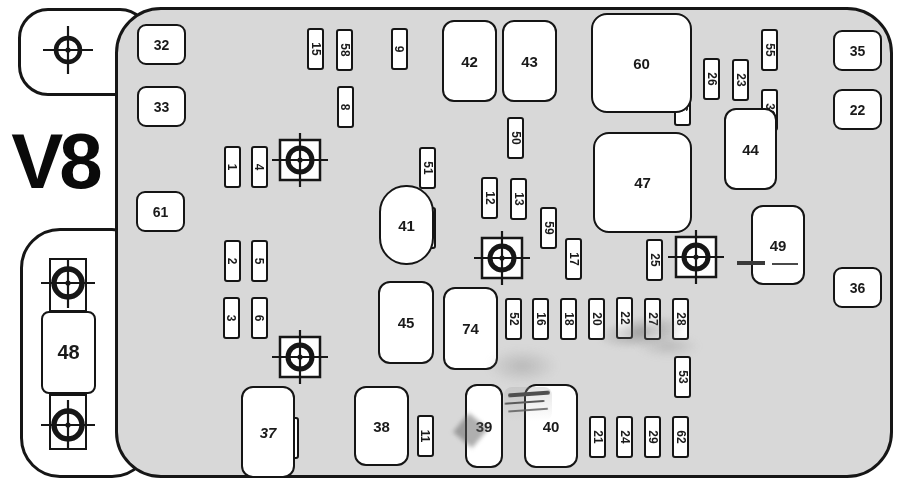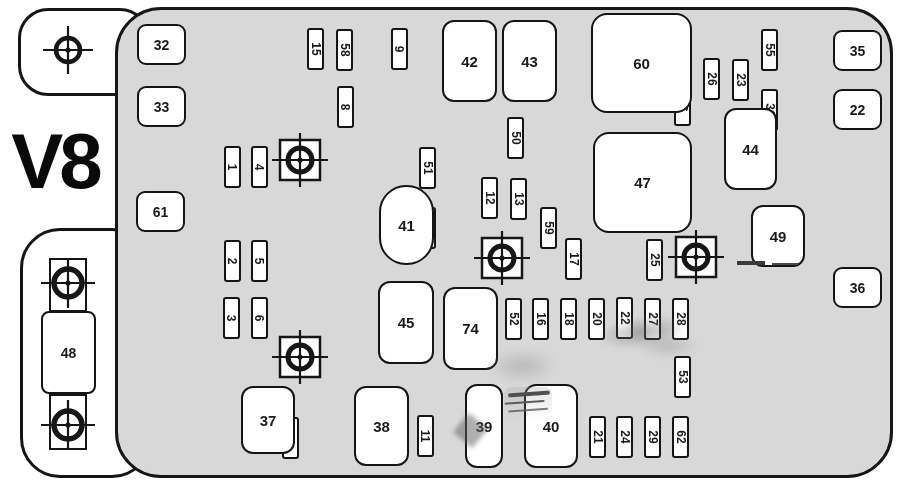--- a/index.html
+++ b/index.html
@@ -22,21 +22,21 @@
 
   
   .fuse-small,.fuse-box,.relay,.mega-body,.mega-frame{
       position:absolute;background:#ffffff;border:2.5px solid #151515;box-sizing:border-box;
       display:flex;align-items:center;justify-content:center;z-index:3;color:#1a1a1a;}
   .fuse-small{border-radius:3px;}
   .fuse-small .lbl{transform:rotate(90deg);font-size:12px;font-weight:600;white-space:nowrap;}
   .fuse-box{border-radius:9px;font-size:14px;font-weight:600;}
   .relay{border-radius:12px;font-size:15px;font-weight:600;margin-left:24px;}
   .relay.big{border-radius:16px;}
-  .mega-body{border-radius:8px;font-size:14px;font-weight:600;align-items:center;}
+  .mega-body{border-radius:8px;font-size:20px;font-weight:600;align-items:center;}
   .mega-frame{background:#ffffff;z-index:3;}
 
   .bolt{position:absolute;z-index:4;}
 
   
   .smudge{position:absolute;z-index:5;pointer-events:none;}
   #smudge-row{left:596px;top:316px;width:92px;height:32px;
       background:radial-gradient(ellipse at 50% 50%,rgba(105,105,105,.5),rgba(105,105,105,0) 70%);
       filter:blur(2px);transform:rotate(-8deg);}
   #smudge-row2{left:636px;top:334px;width:64px;height:24px;
@@ -217,30 +217,30 @@
       </div>
       <div class="relay" style="left: 700px; top: 108px; width: 53px; height: 82px; position: absolute;">
         <span>44</span>
       </div>
       <div class="relay big" style="left: 569px; top: 132px; width: 99px; height: 101px; position: absolute;">
         <span>47</span>
       </div>
       <div class="relay" style="left: 355px; top: 185px; width: 55px; height: 80px; position: absolute; border-radius: 27px;">
         <span>41</span>
       </div>
-      <div class="relay" style="left: 727px; top: 205px; width: 54px; height: 62px; position: absolute;">
+      <div class="relay" style="left: 727px; top: 205px; width: 54px; height: 80px; position: absolute;">
         <span>49</span>
       </div>
       <div class="relay" style="left: 354px; top: 281px; width: 56px; height: 83px; position: absolute;">
         <span>45</span>
       </div>
       <div class="relay" style="left: 419px; top: 287px; width: 55px; height: 83px; position: absolute;">
         <span>74</span>
       </div>
-      <div class="relay" style="left: 217px; top: 386px; width: 54px; height: 68px; position: absolute;">
+      <div class="relay" style="left: 217px; top: 386px; width: 54px; height: 92px; position: absolute; font-style: italic;">
         <span>37</span>
       </div>
       <div class="relay" style="left: 330px; top: 386px; width: 55px; height: 80px; position: absolute;">
         <span>38</span>
       </div>
       <div class="relay" style="left: 441px; top: 384px; width: 38px; height: 84px; position: absolute;">
         <span>39</span>
       </div>
       <div class="relay" style="left: 500px; top: 384px; width: 54px; height: 84px; position: absolute;">
         <span>40</span>

